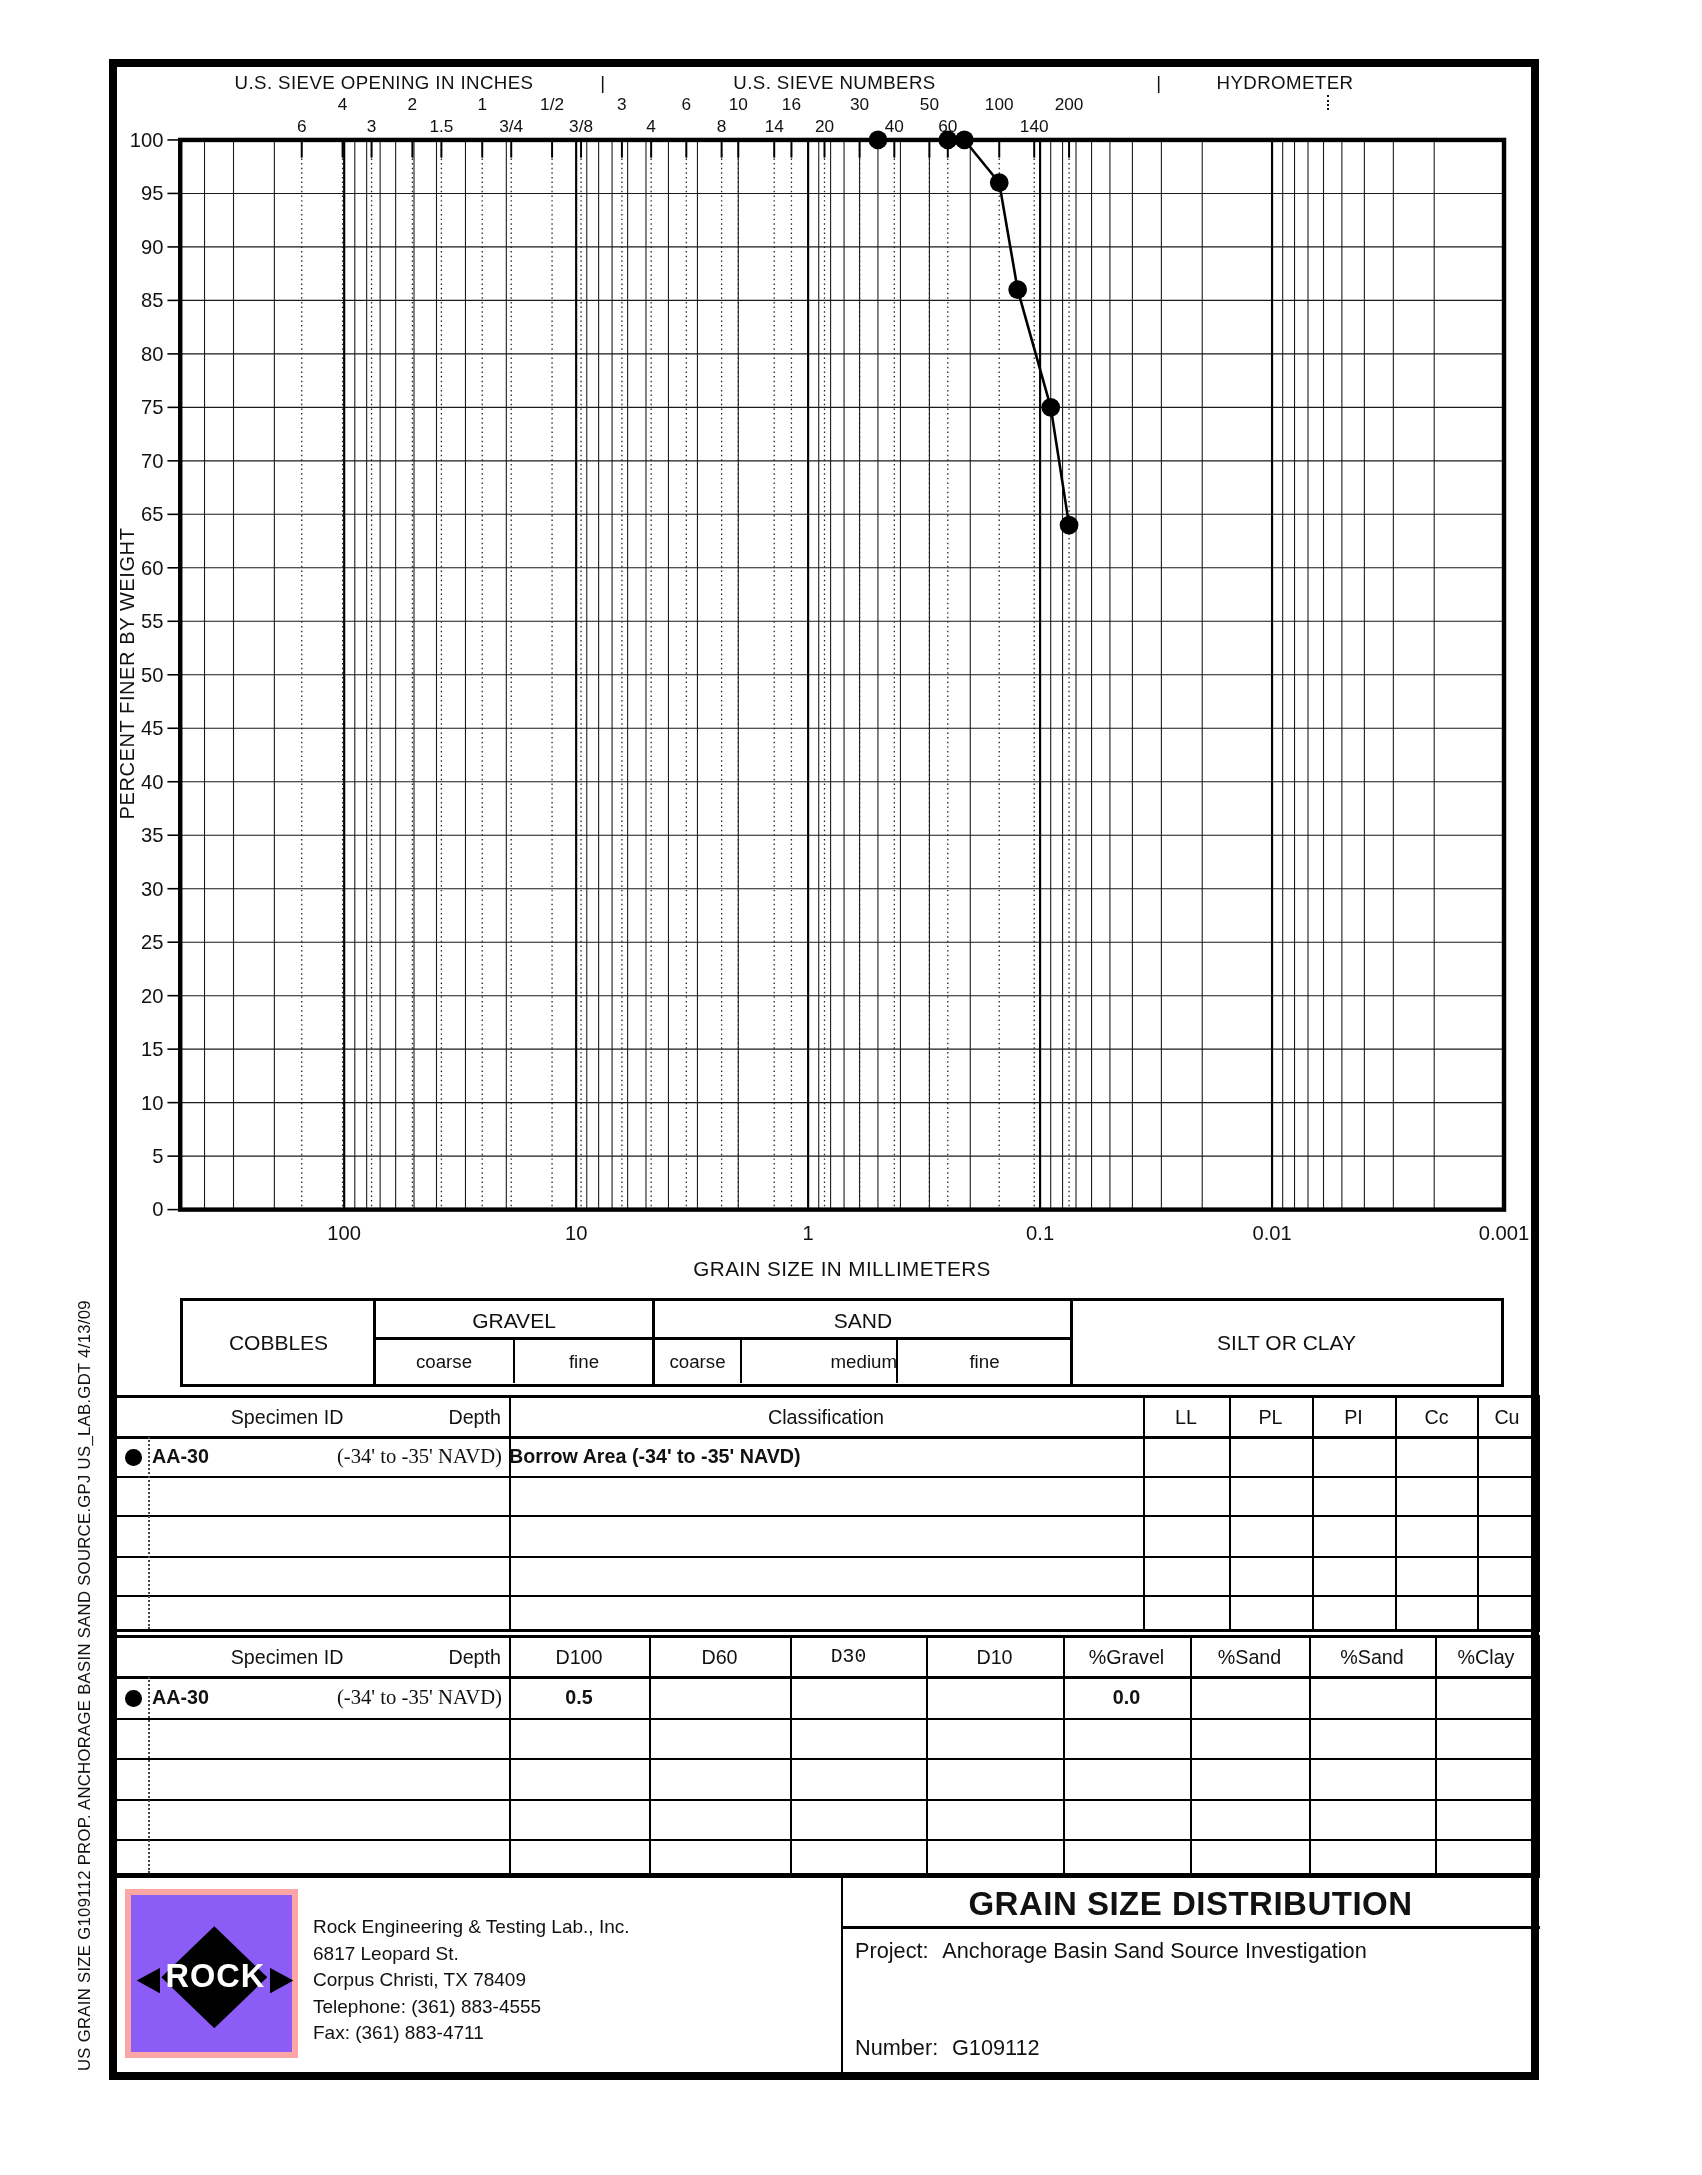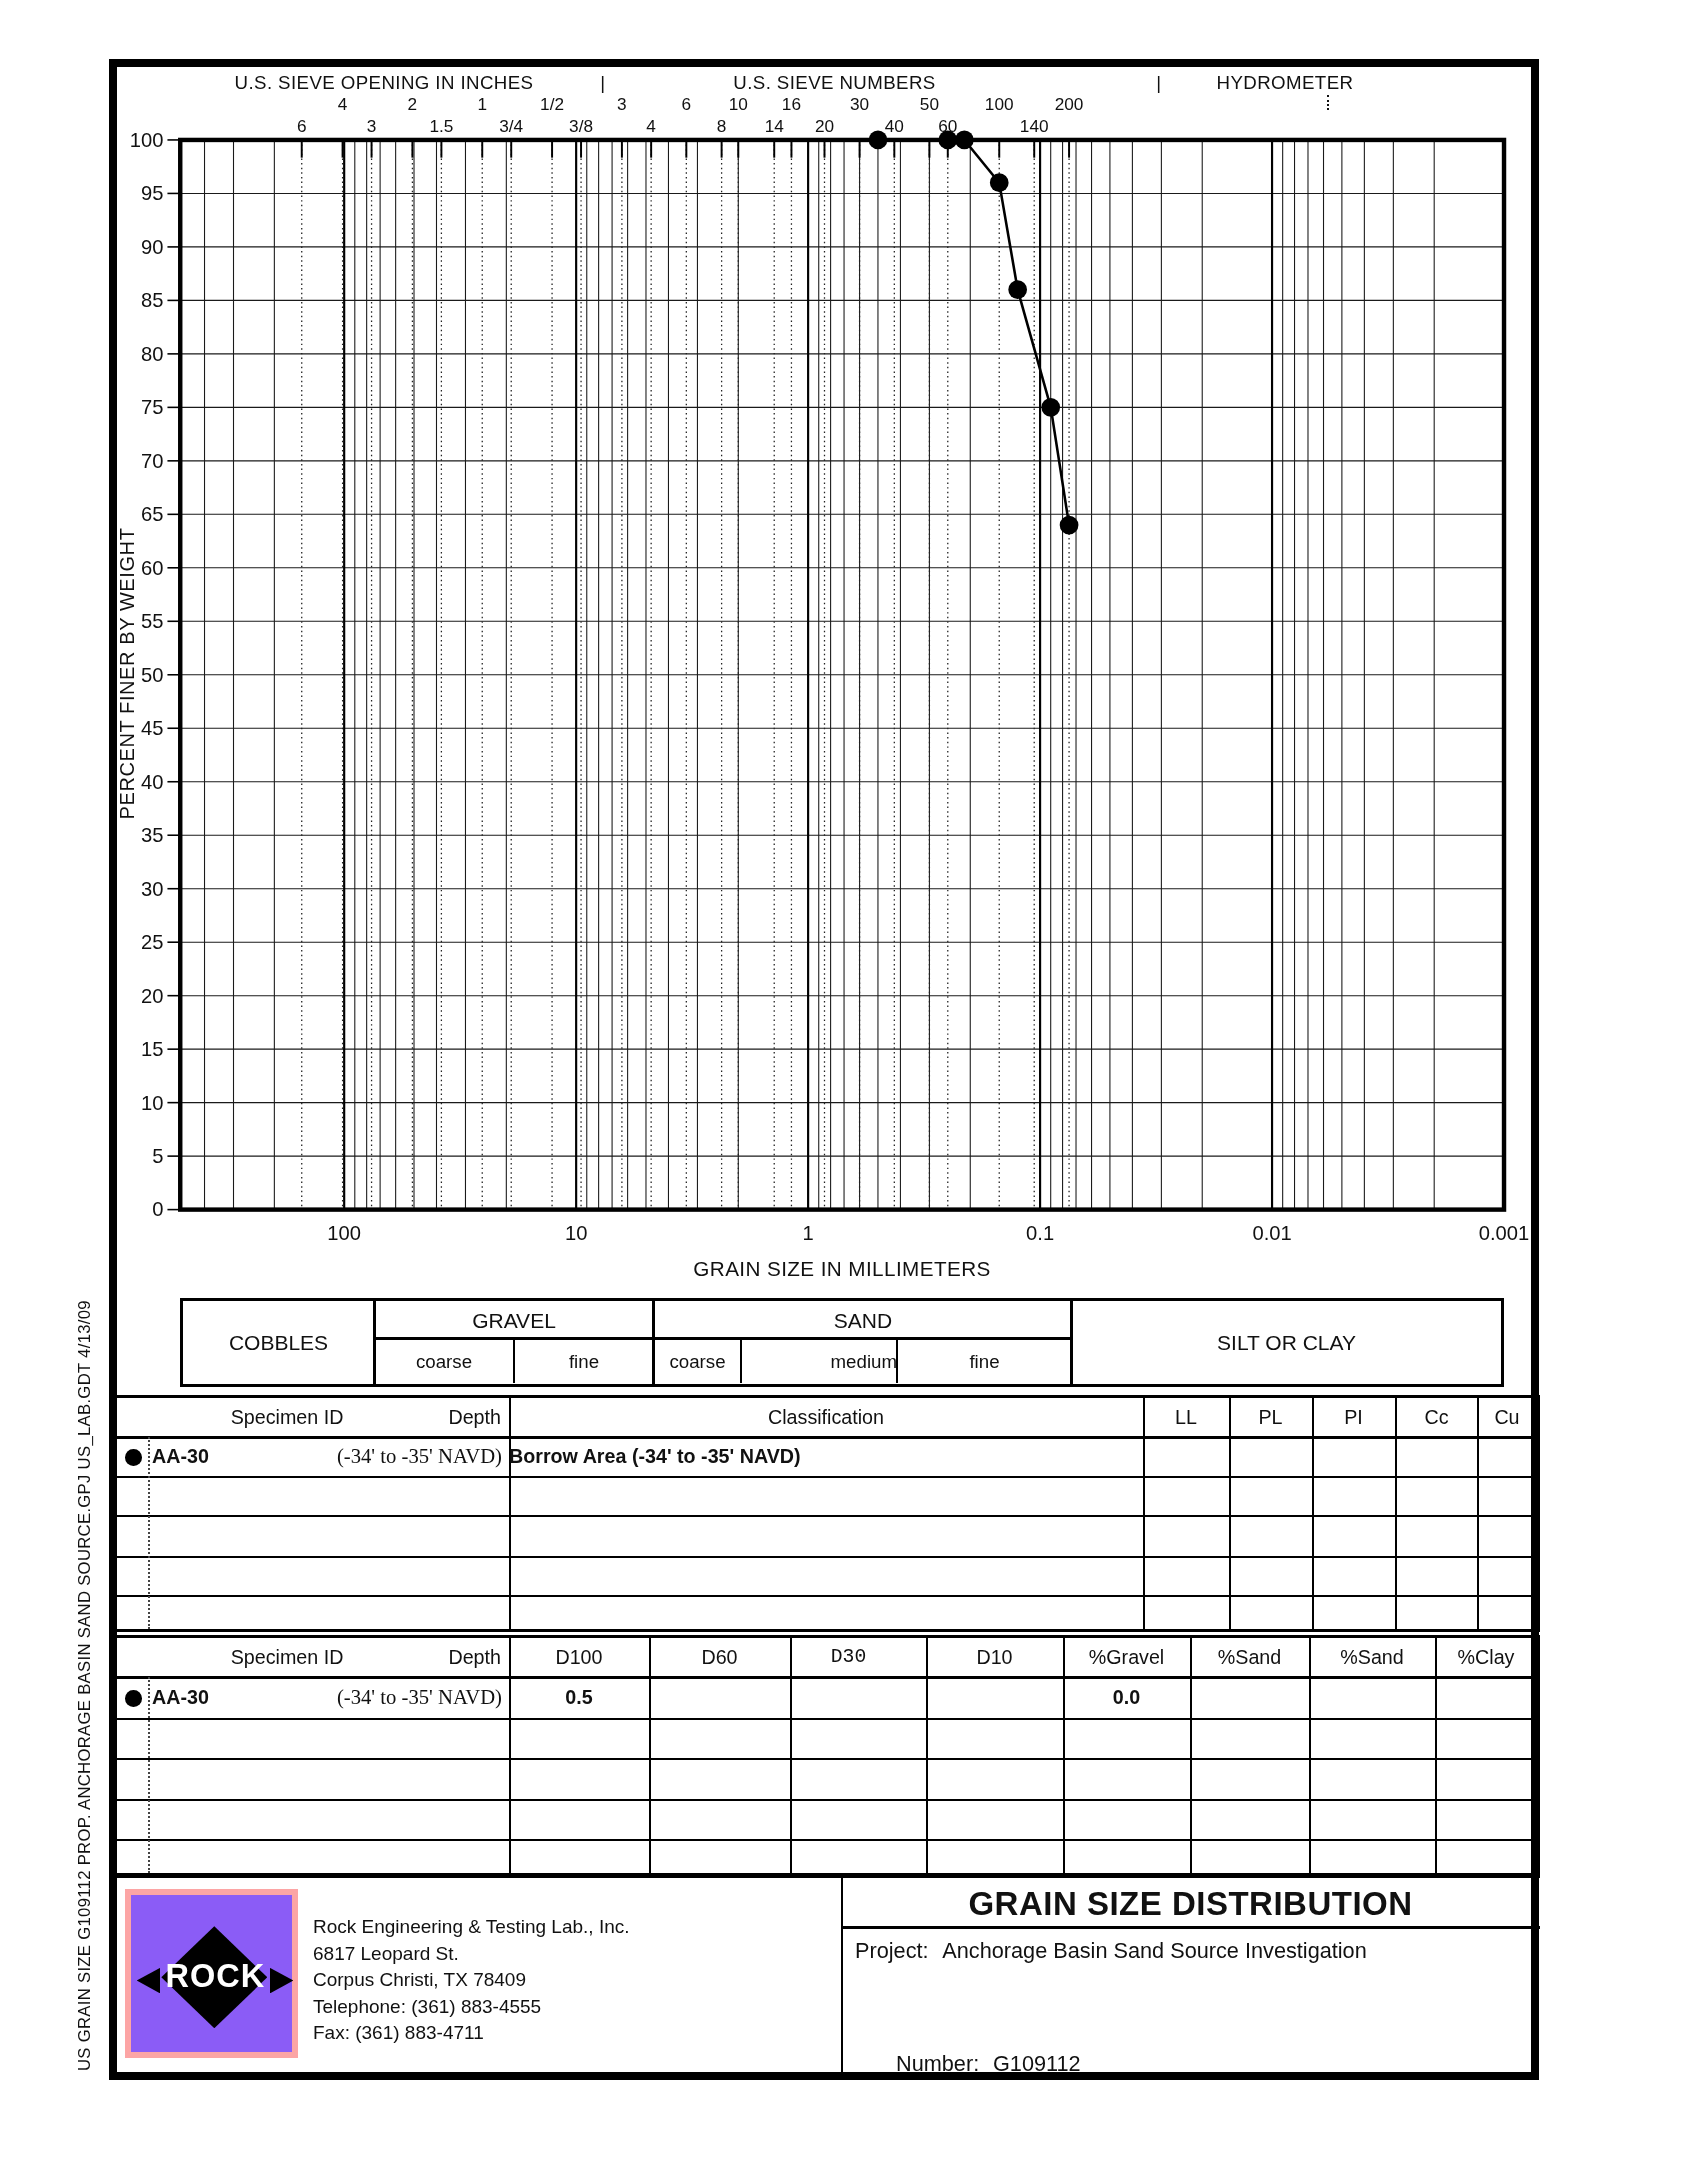--- a/index.html
+++ b/index.html
@@ -368,18 +368,18 @@
       <div>Corpus Christi, TX 78409</div>
       <div>Telephone:  (361) 883-4555</div>
       <div>Fax:  (361) 883-4711</div>
     </div>
     <div class="f-div"></div>
     <div class="f-title">GRAIN SIZE DISTRIBUTION</div>
     <div class="f-rule"></div>
     <div class="f-field" style="top:55px;">
       <span>Project:</span><span class="val">Anchorage Basin Sand Source Investigation</span>
     </div>
-    <div class="f-field" style="top:168px;margin-left:41px;">
+    <div class="f-field" style="top:152px;">
       <span>Number:</span><span class="val">G109112</span>
     </div>
   </div>
 </div>
 
 
 </body></html>

